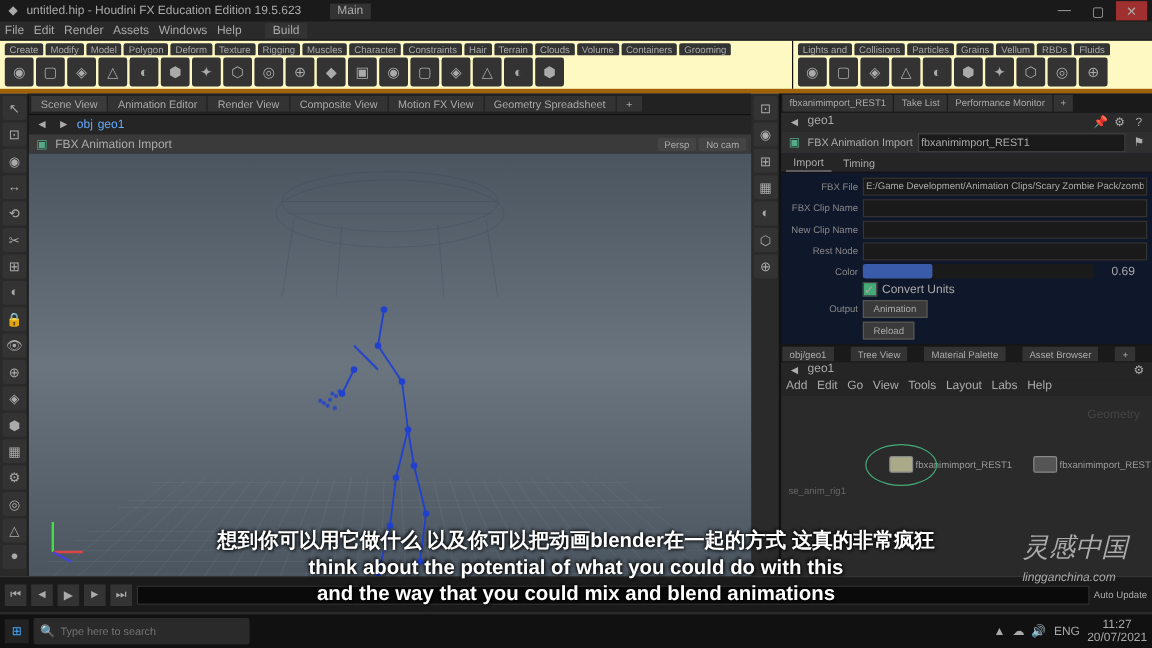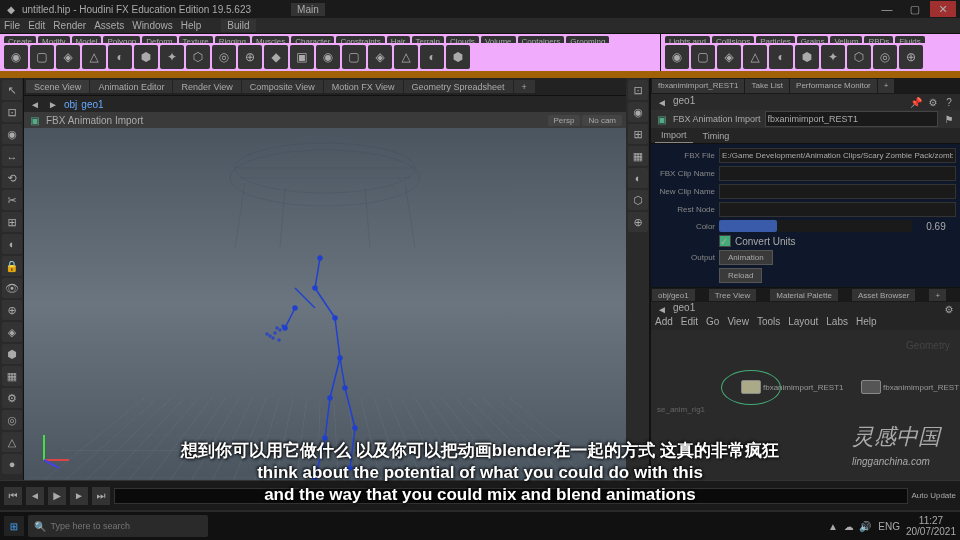--- a/index.html
+++ b/index.html
@@ -4,21 +4,21 @@
 <style>
 *{margin:0;padding:0;box-sizing:border-box;font-family:Arial,sans-serif;font-size:10px;color:#aaa}
 body{background:#2a2a2a;width:960px;height:540px;overflow:hidden;position:relative}
 .titlebar{height:18px;background:#1a1a1a;display:flex;align-items:center;padding:0 4px;justify-content:space-between}
 .titlebar .left{display:flex;align-items:center;gap:4px}
 .titlebar .right{display:flex;gap:2px}
 .winbtn{width:26px;height:16px;display:flex;align-items:center;justify-content:center;cursor:pointer;font-size:11px}
 .winbtn.close{background:#a03030}
 .menubar{height:16px;background:#2a2a2a;display:flex;align-items:center;padding:0 4px;gap:8px;border-bottom:1px solid #111}
 .menubar span{cursor:pointer}
-.shelf{height:44px;background:#f0abfc;display:flex;border-bottom:7px solid #a16207}
+.shelf{height:44px;background:#fef9c3;display:flex;border-bottom:4px solid #a16207}
 .shelf-tabs{display:flex;gap:2px;padding:2px 4px;flex-wrap:wrap;height:14px;overflow:hidden}
 .shelf-tab{padding:1px 4px;background:#333;border-radius:2px;font-size:8px;cursor:pointer}
 .shelf-tools{display:flex;gap:2px;padding:2px 4px;flex-wrap:wrap}
 .shelf-tool{width:24px;height:24px;background:#333;border-radius:2px;cursor:pointer;display:flex;align-items:center;justify-content:center;font-size:12px}
 .shelf-left{flex:1;display:flex;flex-direction:column}
 .shelf-right{width:300px;display:flex;flex-direction:column;border-left:1px solid #111}
 .main{display:flex;height:402px}
 .left-tools{width:24px;background:#2a2a2a;display:flex;flex-direction:column;gap:2px;padding:2px;border-right:1px solid #111}
 .tool-btn{width:20px;height:20px;background:#333;border-radius:2px;cursor:pointer;display:flex;align-items:center;justify-content:center;font-size:11px}
 .viewport-area{flex:1;display:flex;flex-direction:column;background:#1e1e1e}
@@ -65,32 +65,32 @@
 .timeline{height:30px;background:#1a1a1a;display:flex;align-items:center;padding:0 4px;gap:4px;border-top:1px solid #333}
 .tl-btn{width:18px;height:18px;background:#333;cursor:pointer;display:flex;align-items:center;justify-content:center;font-size:10px}
 .tl-track{flex:1;height:16px;background:#0a0a0a;border:1px solid #333}
 .taskbar{position:absolute;bottom:0;left:0;right:0;height:28px;background:#111;display:flex;align-items:center;padding:0 4px;gap:4px}
 .tb-start{width:20px;height:20px;background:#222;display:flex;align-items:center;justify-content:center;cursor:pointer}
 .tb-search{width:180px;height:22px;background:#2a2a2a;display:flex;align-items:center;padding:0 6px;gap:4px;border-radius:2px}
 .tb-search input{flex:1;background:none;border:none;font-size:9px;color:#888}
 .tb-tray{margin-left:auto;display:flex;gap:6px;align-items:center;font-size:8px}
 .subtitle{position:absolute;bottom:34px;left:0;right:0;text-align:center;pointer-events:none}
 .subtitle div{color:#fff;font-size:17px;font-weight:bold;text-shadow:1px 1px 3px #000,-1px -1px 3px #000;line-height:1.3}
-.watermark{position:absolute;bottom:72px;right:20px;color:rgba(255,255,255,0.15);font-size:14px;font-style:italic;pointer-events:none}
+.watermark{position:absolute;bottom:53px;right:20px;color:rgba(255,255,255,0.15);font-size:14px;font-style:italic;pointer-events:none}
 .watermark .big{font-size:22px}
 .icn{width:14px;height:14px;display:inline-flex;align-items:center;justify-content:center}
 </style>
 </head>
 <body>
 
 <div class="titlebar">
   <div class="left">
     <span class="icn">◆</span>
     <span>untitled.hip - Houdini FX Education Edition 19.5.623</span>
-    <span style="margin-left:36px;padding:1px 6px;background:#333">Main</span>
+    <span style="margin-left:20px;padding:1px 6px;background:#333">Main</span>
   </div>
   <div class="right">
     <div class="winbtn">—</div>
     <div class="winbtn">▢</div>
     <div class="winbtn close">✕</div>
   </div>
 </div>
 
 <div class="menubar">
   <span>File</span>

